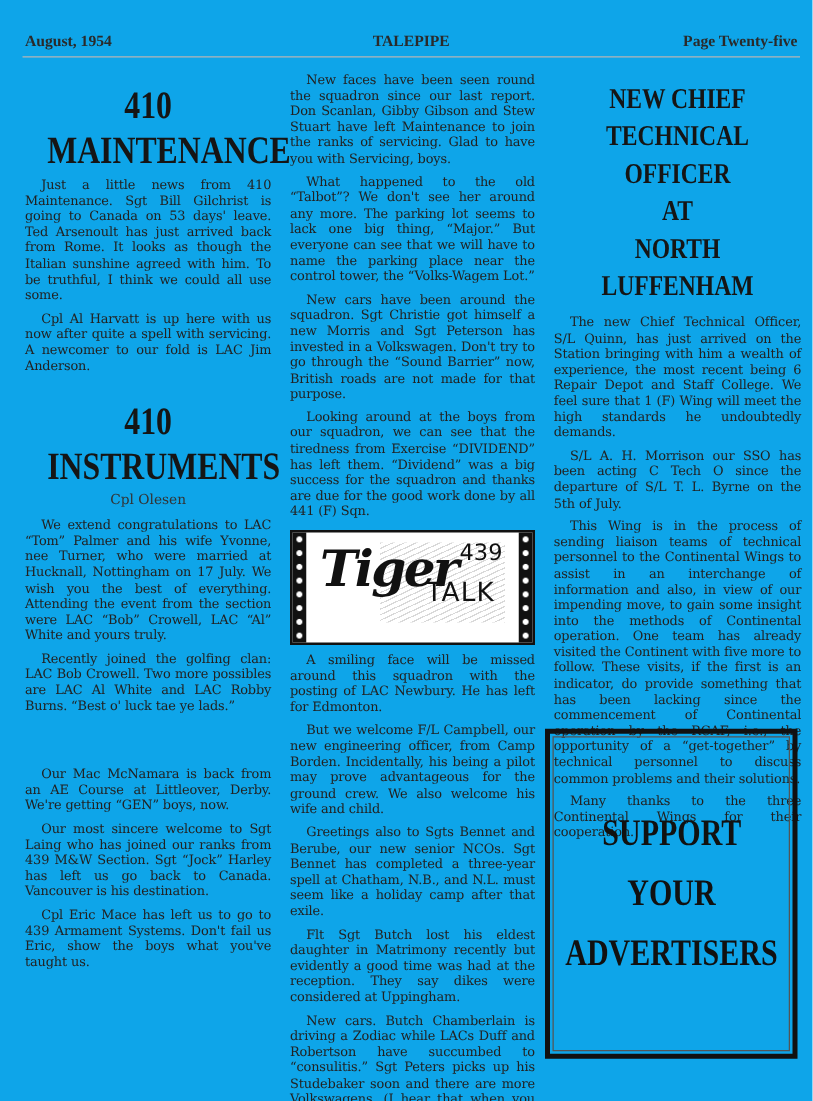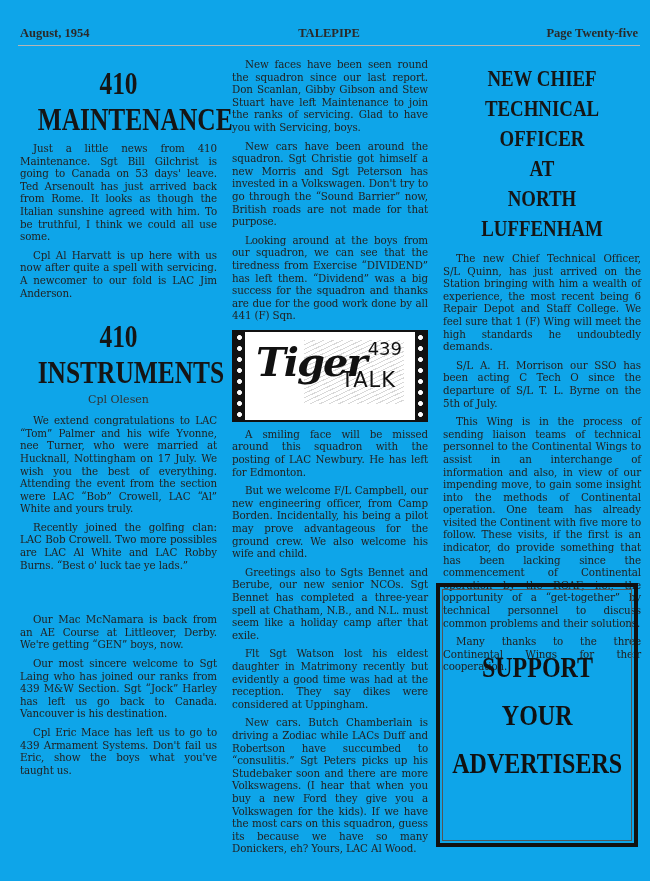--- a/index.html
+++ b/index.html
@@ -95,38 +95,39 @@
       <div style="height:8px"></div>
       <p>Our Mac McNamara is back from an AE Course at Littleover, Derby. We're getting “GEN” boys, now.</p>
       <p>Our most sincere welcome to Sgt Laing who has joined our ranks from 439 M&amp;W Section. Sgt “Jock” Harley has left us go back to Canada. Vancouver is his destination.</p>
       <p>Cpl Eric Mace has left us to go to 439 Armament Systems. Don't fail us Eric, show the boys what you've taught us.</p>
     </section>
   </div>
 
   <div class="col c2">
     <section>
       <p>New faces have been seen round the squadron since our last report. Don Scanlan, Gibby Gibson and Stew Stuart have left Maintenance to join the ranks of servicing. Glad to have you with Servicing, boys.</p>
+      <p>What happened to the old “Talbot”? We don't see her around any more. The parking lot seems to lack one big thing, “Major.” But everyone can see that we will have to name the parking place near the control tower, the “Volks-Wagem Lot.”</p>
       <p>New cars have been around the squadron. Sgt Christie got himself a new Morris and Sgt Peterson has invested in a Volkswagen. Don't try to go through the “Sound Barrier” now, British roads are not made for that purpose.</p>
       <p>Looking around at the boys from our squadron, we can see that the tiredness from Exercise “DIVIDEND” has left them. “Dividend” was a big success for the squadron and thanks are due for the good work done by all 441 (F) Sqn.</p>
     </section>
 
     <section style="margin-top:8px;">
       <div class="banner">
         <div class="strip l diamonds"></div>
         <div class="strip r diamonds"></div>
         <div class="tiger-art"></div>
         <div class="tiger-script">Tiger</div>
         <div class="tiger-num">439</div>
         <div class="tiger-talk">TALK</div>
       </div>
       <div style="height:6px"></div>
       <p>A smiling face will be missed around this squadron with the posting of LAC Newbury. He has left for Edmonton.</p>
       <p>But we welcome F/L Campbell, our new engineering officer, from Camp Borden. Incidentally, his being a pilot may prove advantageous for the ground crew. We also welcome his wife and child.</p>
       <p>Greetings also to Sgts Bennet and Berube, our new senior NCOs. Sgt Bennet has completed a three-year spell at Chatham, N.B., and N.L. must seem like a holiday camp after that exile.</p>
-      <p>Flt Sgt Watson lost his eldest daughter in Matrimony recently but evidently a good time was had at the reception. They say dikes were considered at Uppingham.</p>
+      <p>Flt Sgt Butch lost his eldest daughter in Matrimony recently but evidently a good time was had at the reception. They say dikes were considered at Uppingham.</p>
       <p>New cars. Butch Chamberlain is driving a Zodiac while LACs Duff and Robertson have succumbed to “consulitis.” Sgt Peters picks up his Studebaker soon and there are more Volkswagens. (I hear that when you buy a new Ford they give you a Volkswagen for the kids). If we have the most cars on this squadron, guess its because we have so many Donickers, eh? Yours, LAC Al Wood.</p>
     </section>
   </div>
 
   <div class="col c3">
     <section>
       <div style="margin-top:6px;">
         <div class="hed hed-mid">NEW CHIEF</div>
         <div class="hed hed-mid">TECHNICAL OFFICER</div>
         <div class="hed hed-mid">AT</div>

